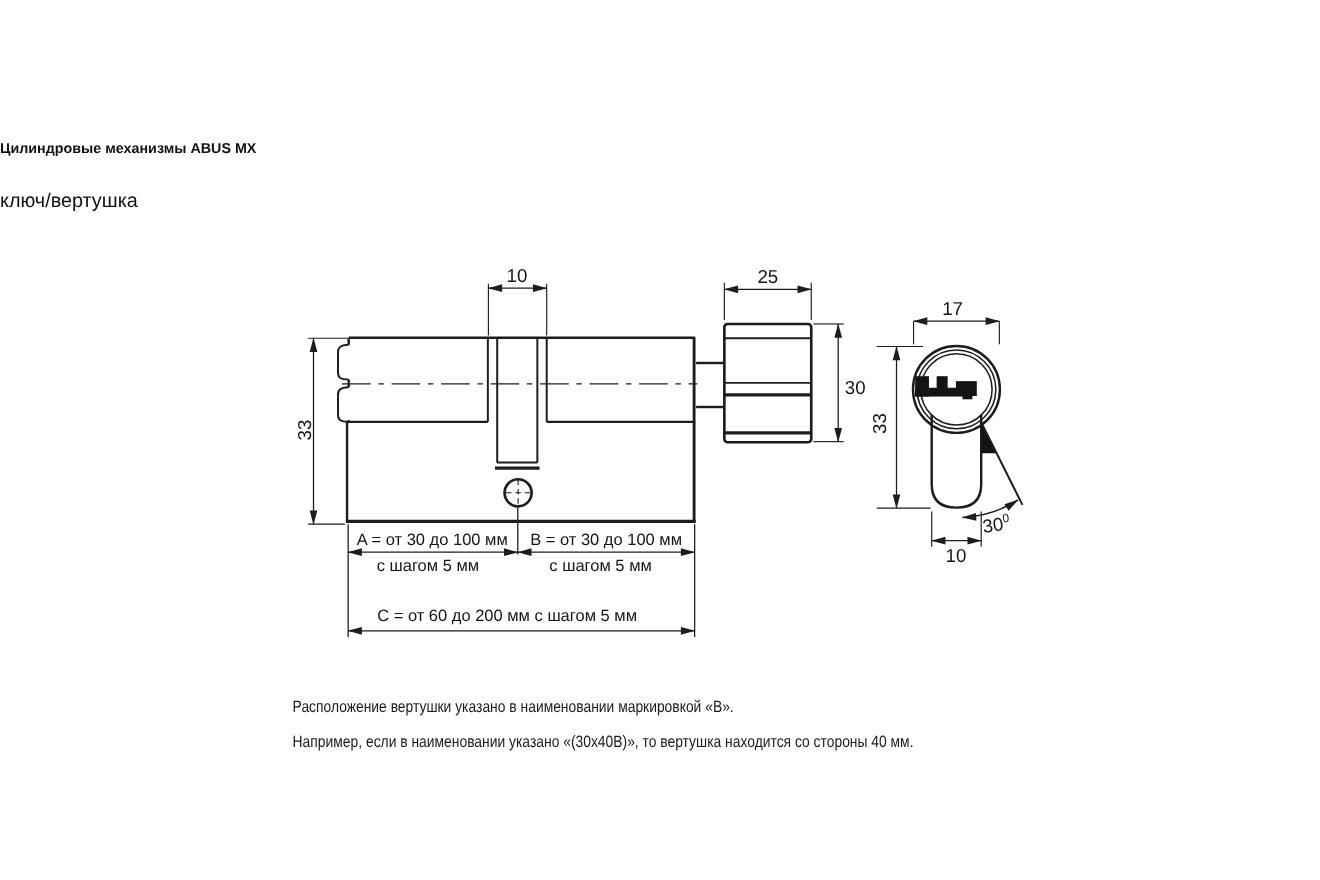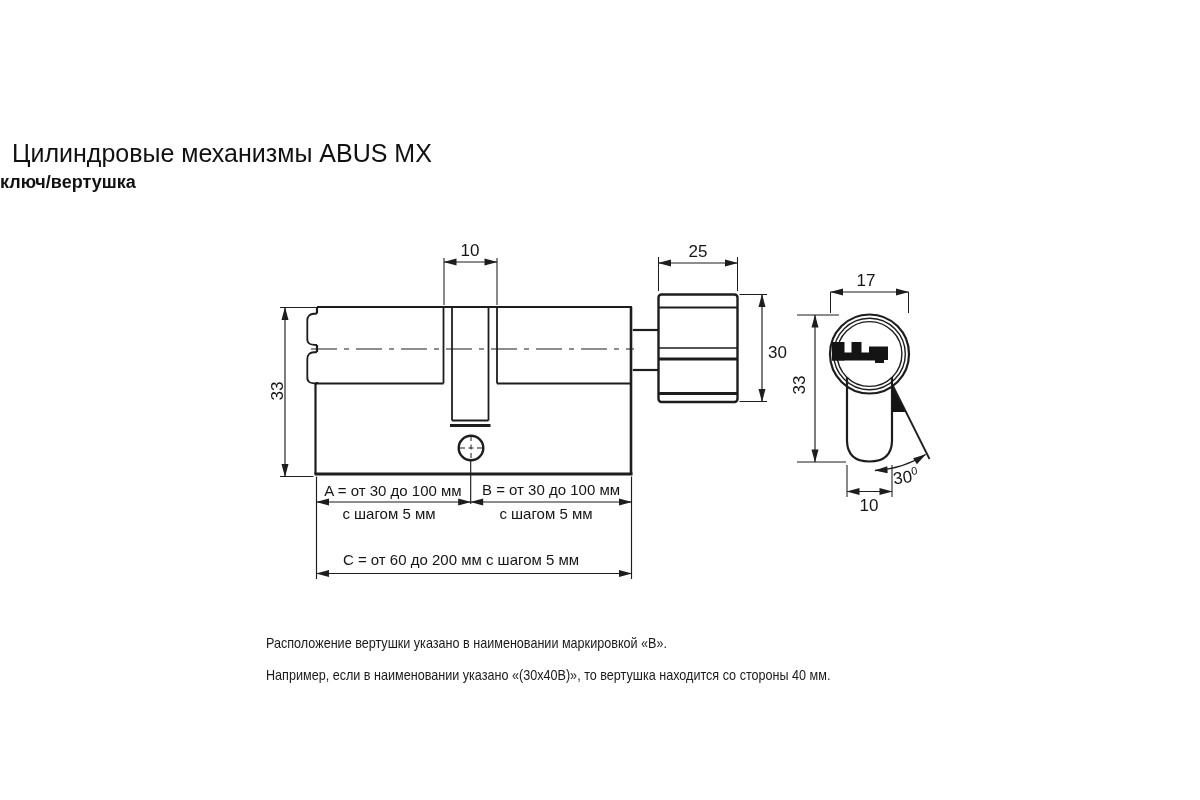--- a/index.html
+++ b/index.html
@@ -1,19 +1,19 @@
 <!DOCTYPE html>
 <html><head>
 <meta charset="utf-8">
 <style>
   html,body{margin:0;padding:0;background:#fff;}
   #page{position:relative;width:1200px;height:800px;background:#ffffff;overflow:hidden;
         font-family:"Liberation Sans", sans-serif;color:#111;}
-  h1.doc-title{margin:12px;position:absolute;top:127px;left:0;right:46px;font-size:25px;font-weight:normal;color:#111;}
-  h2.doc-subtitle{margin:0;position:absolute;top:172px;left:0;right:46px;font-size:18px;font-weight:bold;color:#111;}
+  h1.doc-title{margin:0;position:absolute;top:127px;left:0;right:46px;font-size:13px;font-weight:bold;color:#111;}
+  h2.doc-subtitle{margin:0;position:absolute;top:172px;left:0;right:46px;font-size:18px;font-weight:normal;color:#111;}
   .note{position:absolute;left:266px;font-size:15px;color:#1a1a1a;white-space:nowrap;
         transform:scaleX(0.84);transform-origin:left top;}
   #note1{top:619px;}
   #note2{top:651px;}
   svg.drawing{position:absolute;top:0;left:0;}
   svg.drawing line, svg.drawing path.stroked, svg.drawing circle, svg.drawing rect.stroked{
       stroke:#1d1d1d;fill:none;stroke-linecap:butt;}
   .thick{stroke-width:2.2;}
   .thicker{stroke-width:3;}
   .med{stroke-width:1.8;}

